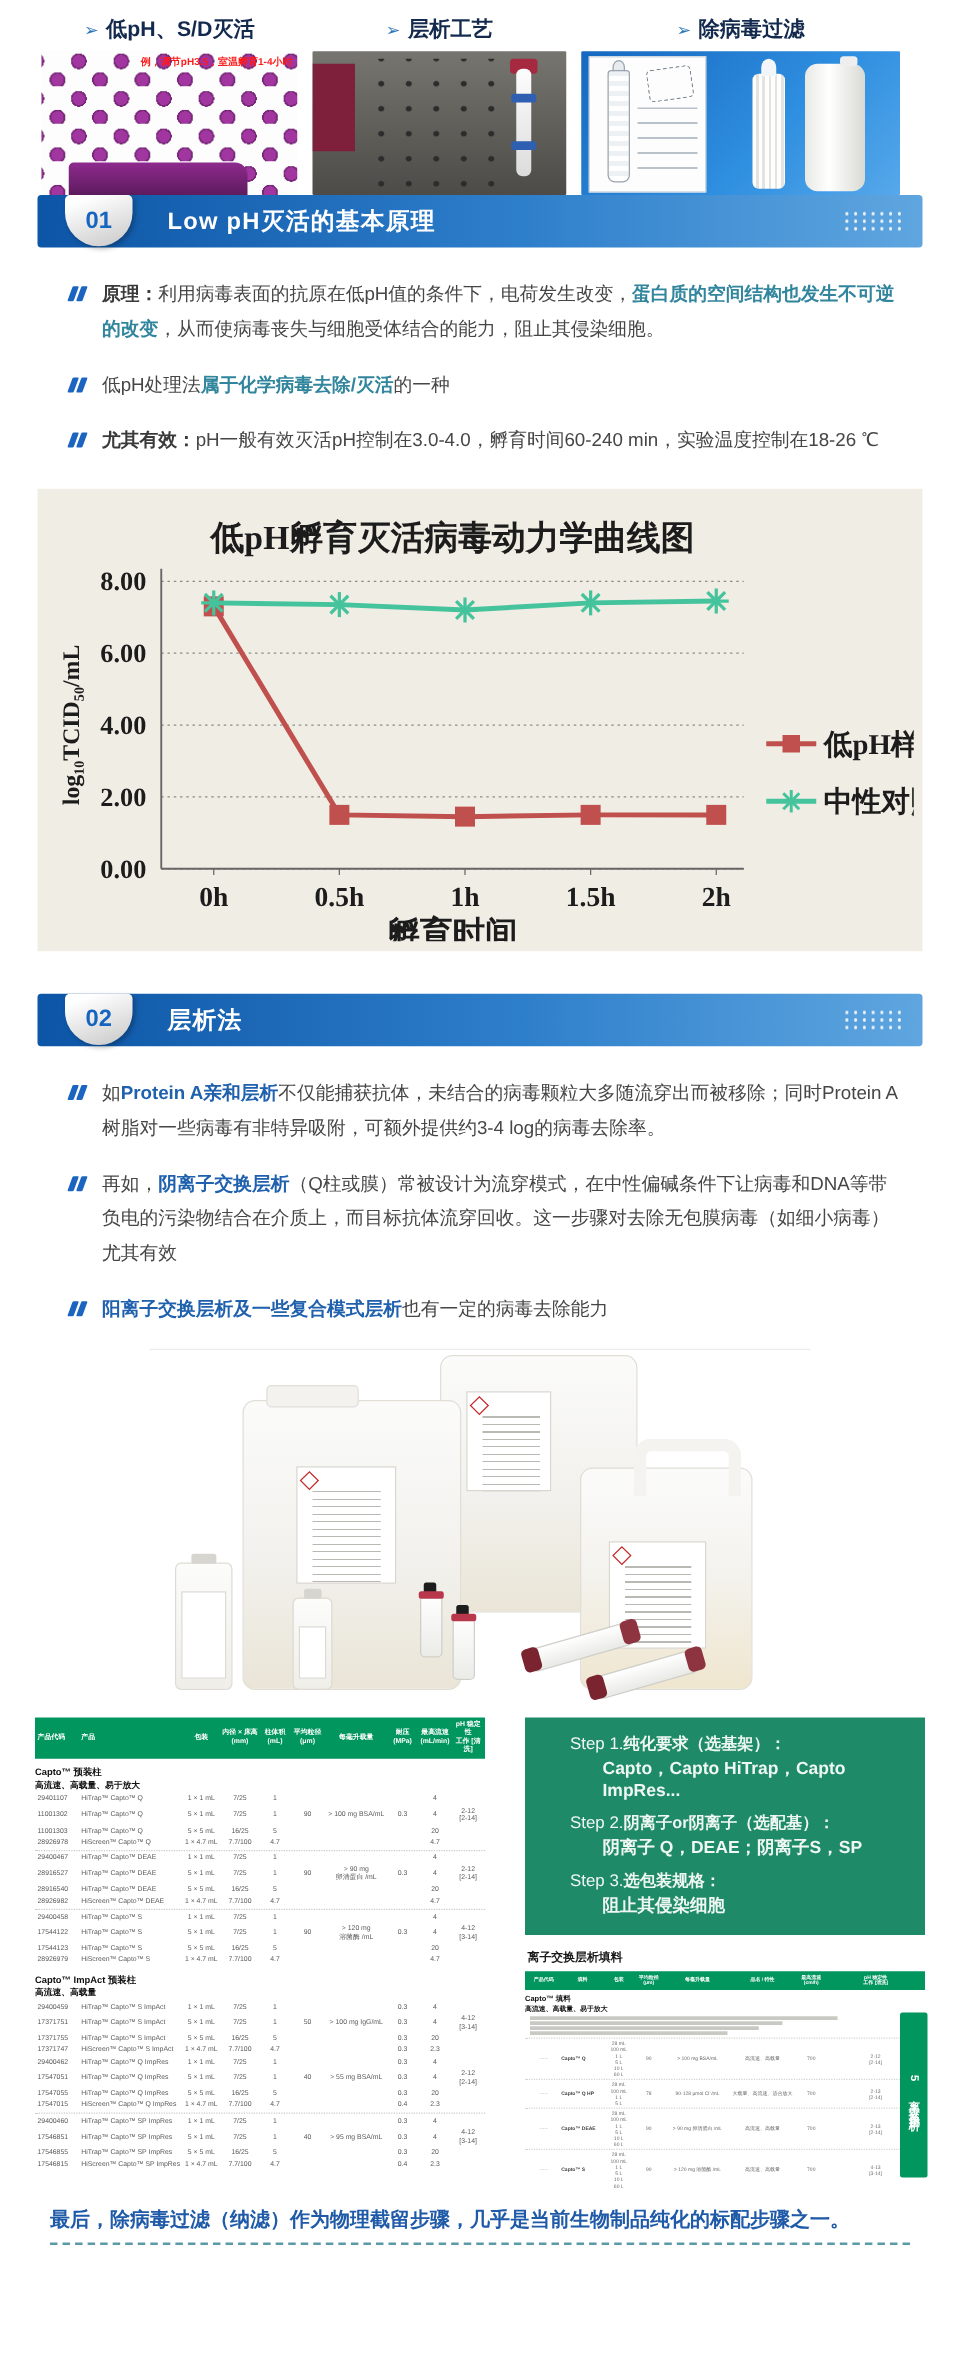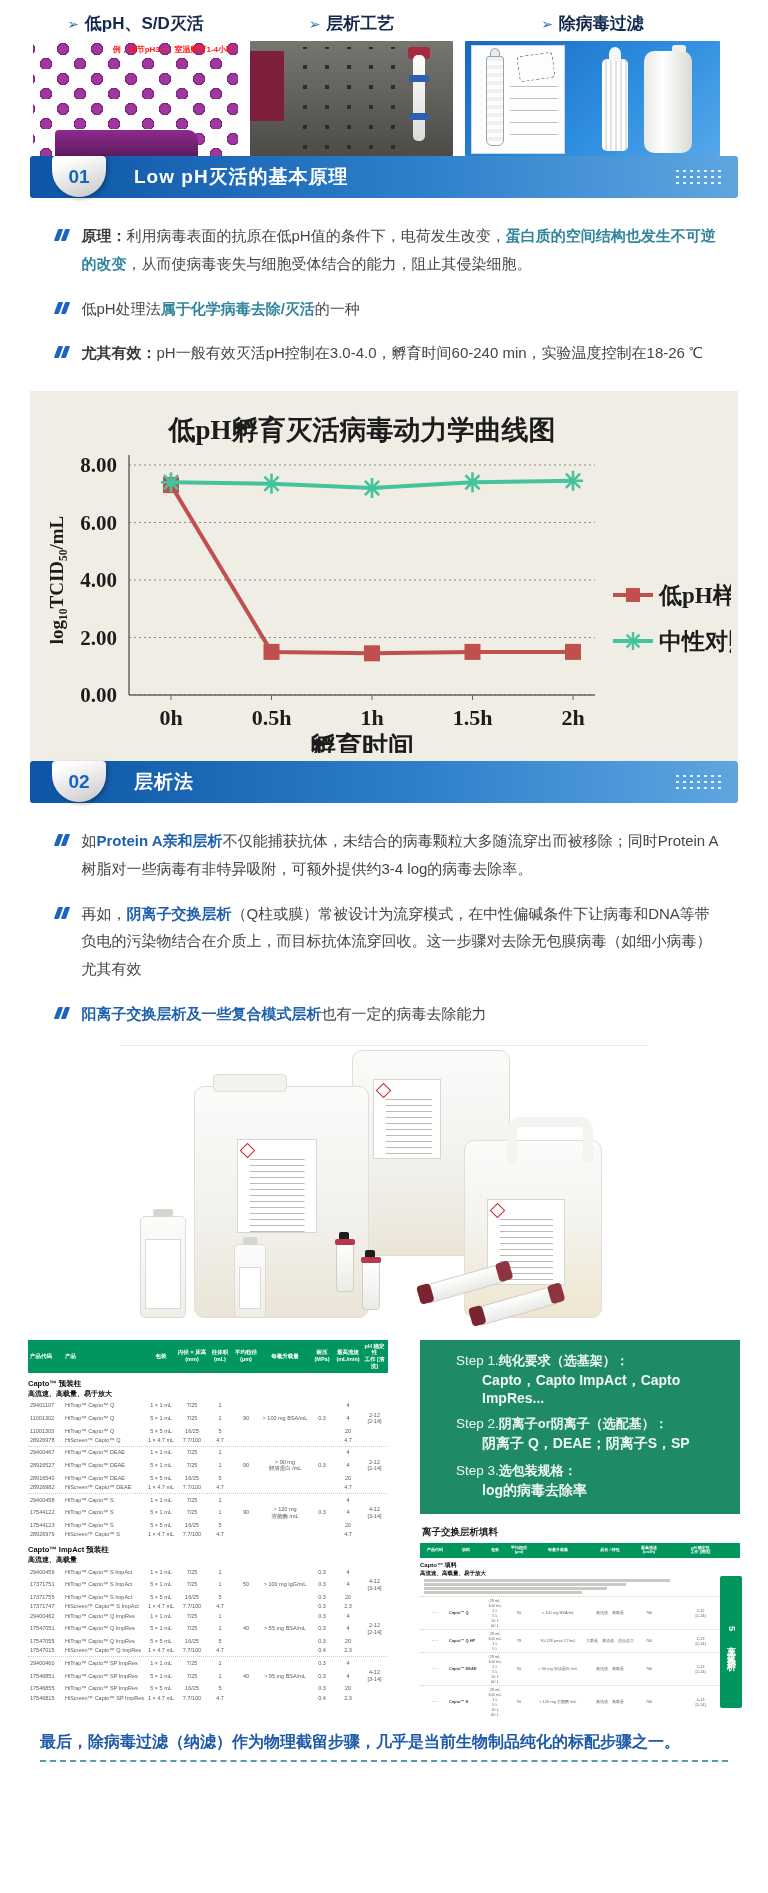--- a/index.html
+++ b/index.html
@@ -35,21 +35,21 @@
   .filt-star{position:absolute;left:46px;top:8px;width:34px;height:24px;border:1px dashed #7c8894;transform:rotate(-8deg);border-radius:4px;}
   .filt-lines{position:absolute;left:38px;top:40px;right:6px;bottom:8px;background:repeating-linear-gradient(180deg,#b9c2cb 0 1px,transparent 1px 12px);}
   .cart1{position:absolute;right:92px;top:18px;width:26px;height:92px;background:repeating-linear-gradient(90deg,#ffffff 0 3px,#e3e3e0 3px 5px);border-radius:5px;}
   .cart1::before{content:"";position:absolute;top:-12px;left:7px;width:12px;height:14px;background:#f3f6f8;border-radius:50% 50% 0 0;}
   .cart2{position:absolute;right:28px;top:10px;width:48px;height:102px;background:linear-gradient(90deg,#e8e8e4,#ffffff 40%,#d9d9d4);border-radius:10px;}
   .cart2::before{content:"";position:absolute;top:-6px;right:6px;width:14px;height:8px;background:#eee;border-radius:3px;}
 
   
   .sec-bar{position:relative;margin:0 30px;height:42px;background:linear-gradient(90deg,#0d55a6,#2e7fcb 55%,#5fa6e0);border-radius:3px;display:flex;align-items:center;}
   .sec-bar.first{}
-  .sec-bar.second{}
+  .sec-bar.second{margin-top:34px;}
   .sec-badge{position:absolute;left:22px;top:0;width:54px;height:41px;background:linear-gradient(160deg,#ffffff 15%,#c7c7c7);border-radius:4px 4px 28px 28px;display:flex;align-items:center;justify-content:center;font-weight:bold;color:#1565c0;font-size:19px;box-shadow:2px 2px 4px rgba(0,0,0,.28);}
   .sec-title{margin-left:104px;color:#ffffff;font-size:19px;font-weight:bold;letter-spacing:1px;}
   .sec-dots{position:absolute;right:16px;top:12px;width:48px;height:19px;background-image:radial-gradient(circle,rgba(255,255,255,.85) 1.2px,transparent 1.5px);background-size:7px 6px;}
 
   
   .bullets{padding:24px 48px 0 56px;}
   .bullet{display:flex;gap:14px;margin-bottom:17px;}
   .qicon{display:inline-flex;gap:2.5px;padding-top:7px;flex:none;}
   .qicon i{display:block;width:4.5px;height:12px;background:#1b64c0;border-radius:1px;transform:skewX(-20deg);}
   .btext{margin:0;font-size:15px;line-height:1.85;color:#464646;}
@@ -686,29 +686,29 @@
         <div class="pt-cell">2.3</div>
         <div class="pt-cell"></div>
       </div>
     </div>
 
   <div class="right-col">
     <div class="steps-box">
       <div class="step-line">
         <span class="step-prefix">Step 1.</span><span class="step-head">纯化要求（选基架）：</span>
       </div>
-      <div class="step-body">Capto，Capto ImpAct，Capto ImpRes...</div>
+      <div class="step-body">Capto，Capto HiTrap，Capto ImpRes...</div>
       <div class="step-line">
         <span class="step-prefix">Step 2.</span><span class="step-head">阴离子or阴离子（选配基）：</span>
       </div>
       <div class="step-body">阴离子 Q，DEAE；阴离子S，SP</div>
       <div class="step-line">
         <span class="step-prefix">Step 3.</span><span class="step-head">选包装规格：</span>
       </div>
-      <div class="step-body">log的病毒去除率</div>
+      <div class="step-body">阻止其侵染细胞</div>
     </div>
 
     <div class="sheet">
       <div class="sheet-title">离子交换层析填料</div>
       <div id="sheet-body">
           <div class="sh-head">
             <div class="sh-hcell">产品代码</div>
             <div class="sh-hcell">填料</div>
             <div class="sh-hcell">包装</div>
             <div class="sh-hcell">平均粒径

